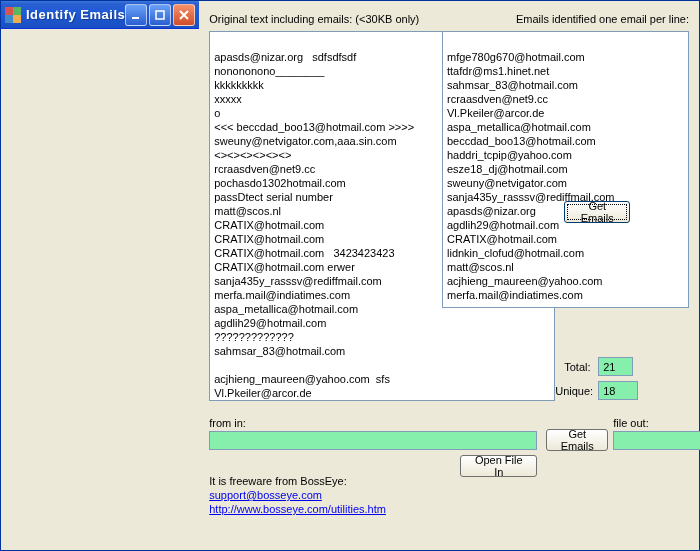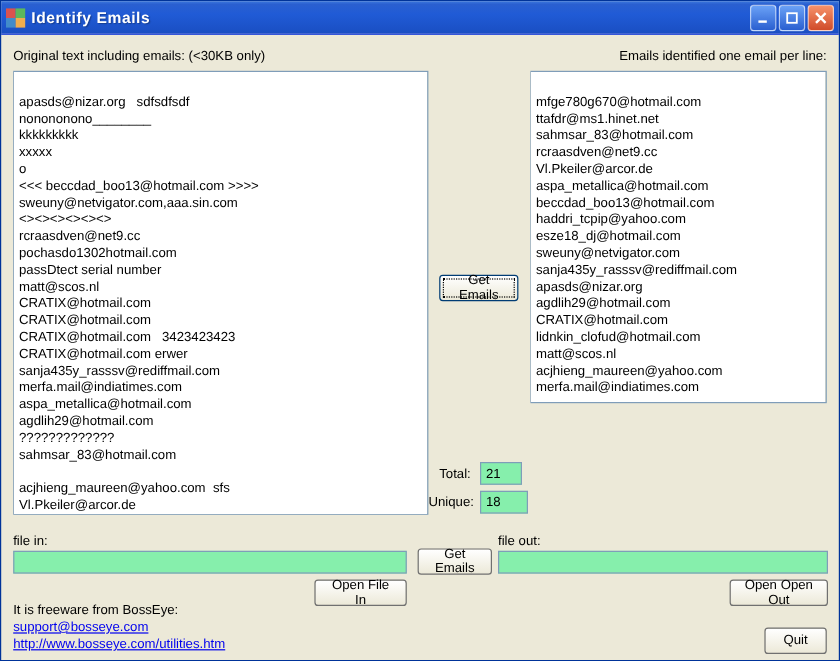--- a/index.html
+++ b/index.html
@@ -1,18 +1,18 @@
 <!DOCTYPE html>
 <html><head>
 <meta charset="utf-8">
 <style>
   * { box-sizing: border-box; }
   html, body { margin:0; padding:0; font-family: "Tahoma", sans-serif; font-size:11px; }
   body { background:#fff; }
-  .window { width:700px; height:551px; background:#ECE9D8; display:flex; flex-direction:column; border:1px solid #003399; }
+  .window { width:700px; height:551px; background:#ECE9D8; display:flex; border:1px solid #003399; }
   
   .titlebar {
     height:28px; background:linear-gradient(to bottom,#3b77dd 0%,#2a5fd0 10%,#205bd6 40%,#1a4ec2 100%);
     display:flex; align-items:center; color:#fff; font-size:13px; padding:0 4px;
     border-bottom:1px solid #0831d9;
   }
   .titlebar .app-icon { width:16px; height:16px; margin-right:5px; display:flex; flex-wrap:wrap; }
   .app-icon span { width:8px; height:8px; }
   .ai1{background:#d9534f}.ai2{background:#5cb85c}.ai3{background:#428bca}.ai4{background:#f0ad4e}
   .titlebar .title { flex:1; font-weight:bold; text-shadow:1px 1px 1px rgba(0,0,0,.3); letter-spacing:.5px; font-family:"Trebuchet MS",Tahoma,sans-serif; }
@@ -128,21 +128,21 @@
 merfa.mail@indiatimes.com</textarea>
 
     <button class="btn def" style="left:365px; top:200px; width:66px;">Get Emails</button>
 
     <div class="lbl" style="left:365px; top:360px;">Total:</div>
     <input class="tbox" style="left: 399px; top: 356px; width: 35px;" value="21">
 
     <div class="lbl" style="left:356px; top:384px;">Unique:</div>
     <input class="tbox" style="left: 399px; top: 380px; width: 40px;" value="18">
 
-    <div class="lbl" style="left:10px; top:416px;">file in:</div>
+    <div class="lbl" style="left:10px; top:416px;">from in:</div>
     <input class="tbox" style="left: 10px; top: 430px; width: 328px;" value="">
 
     <div class="lbl" style="left:414px; top:416px;">file out:</div>
     <input class="tbox" style="left: 414px; top: 430px; width: 275px;" value="">
 
     <button class="btn" style="left:347px; top:428px; width:62px;">Get Emails</button>
 
     <button class="btn" style="left:261px; top:454px; width:77px;">Open File In</button>
 
     <button class="btn" style="left:607px; top:454px; width:82px;">Open Open Out</button>

